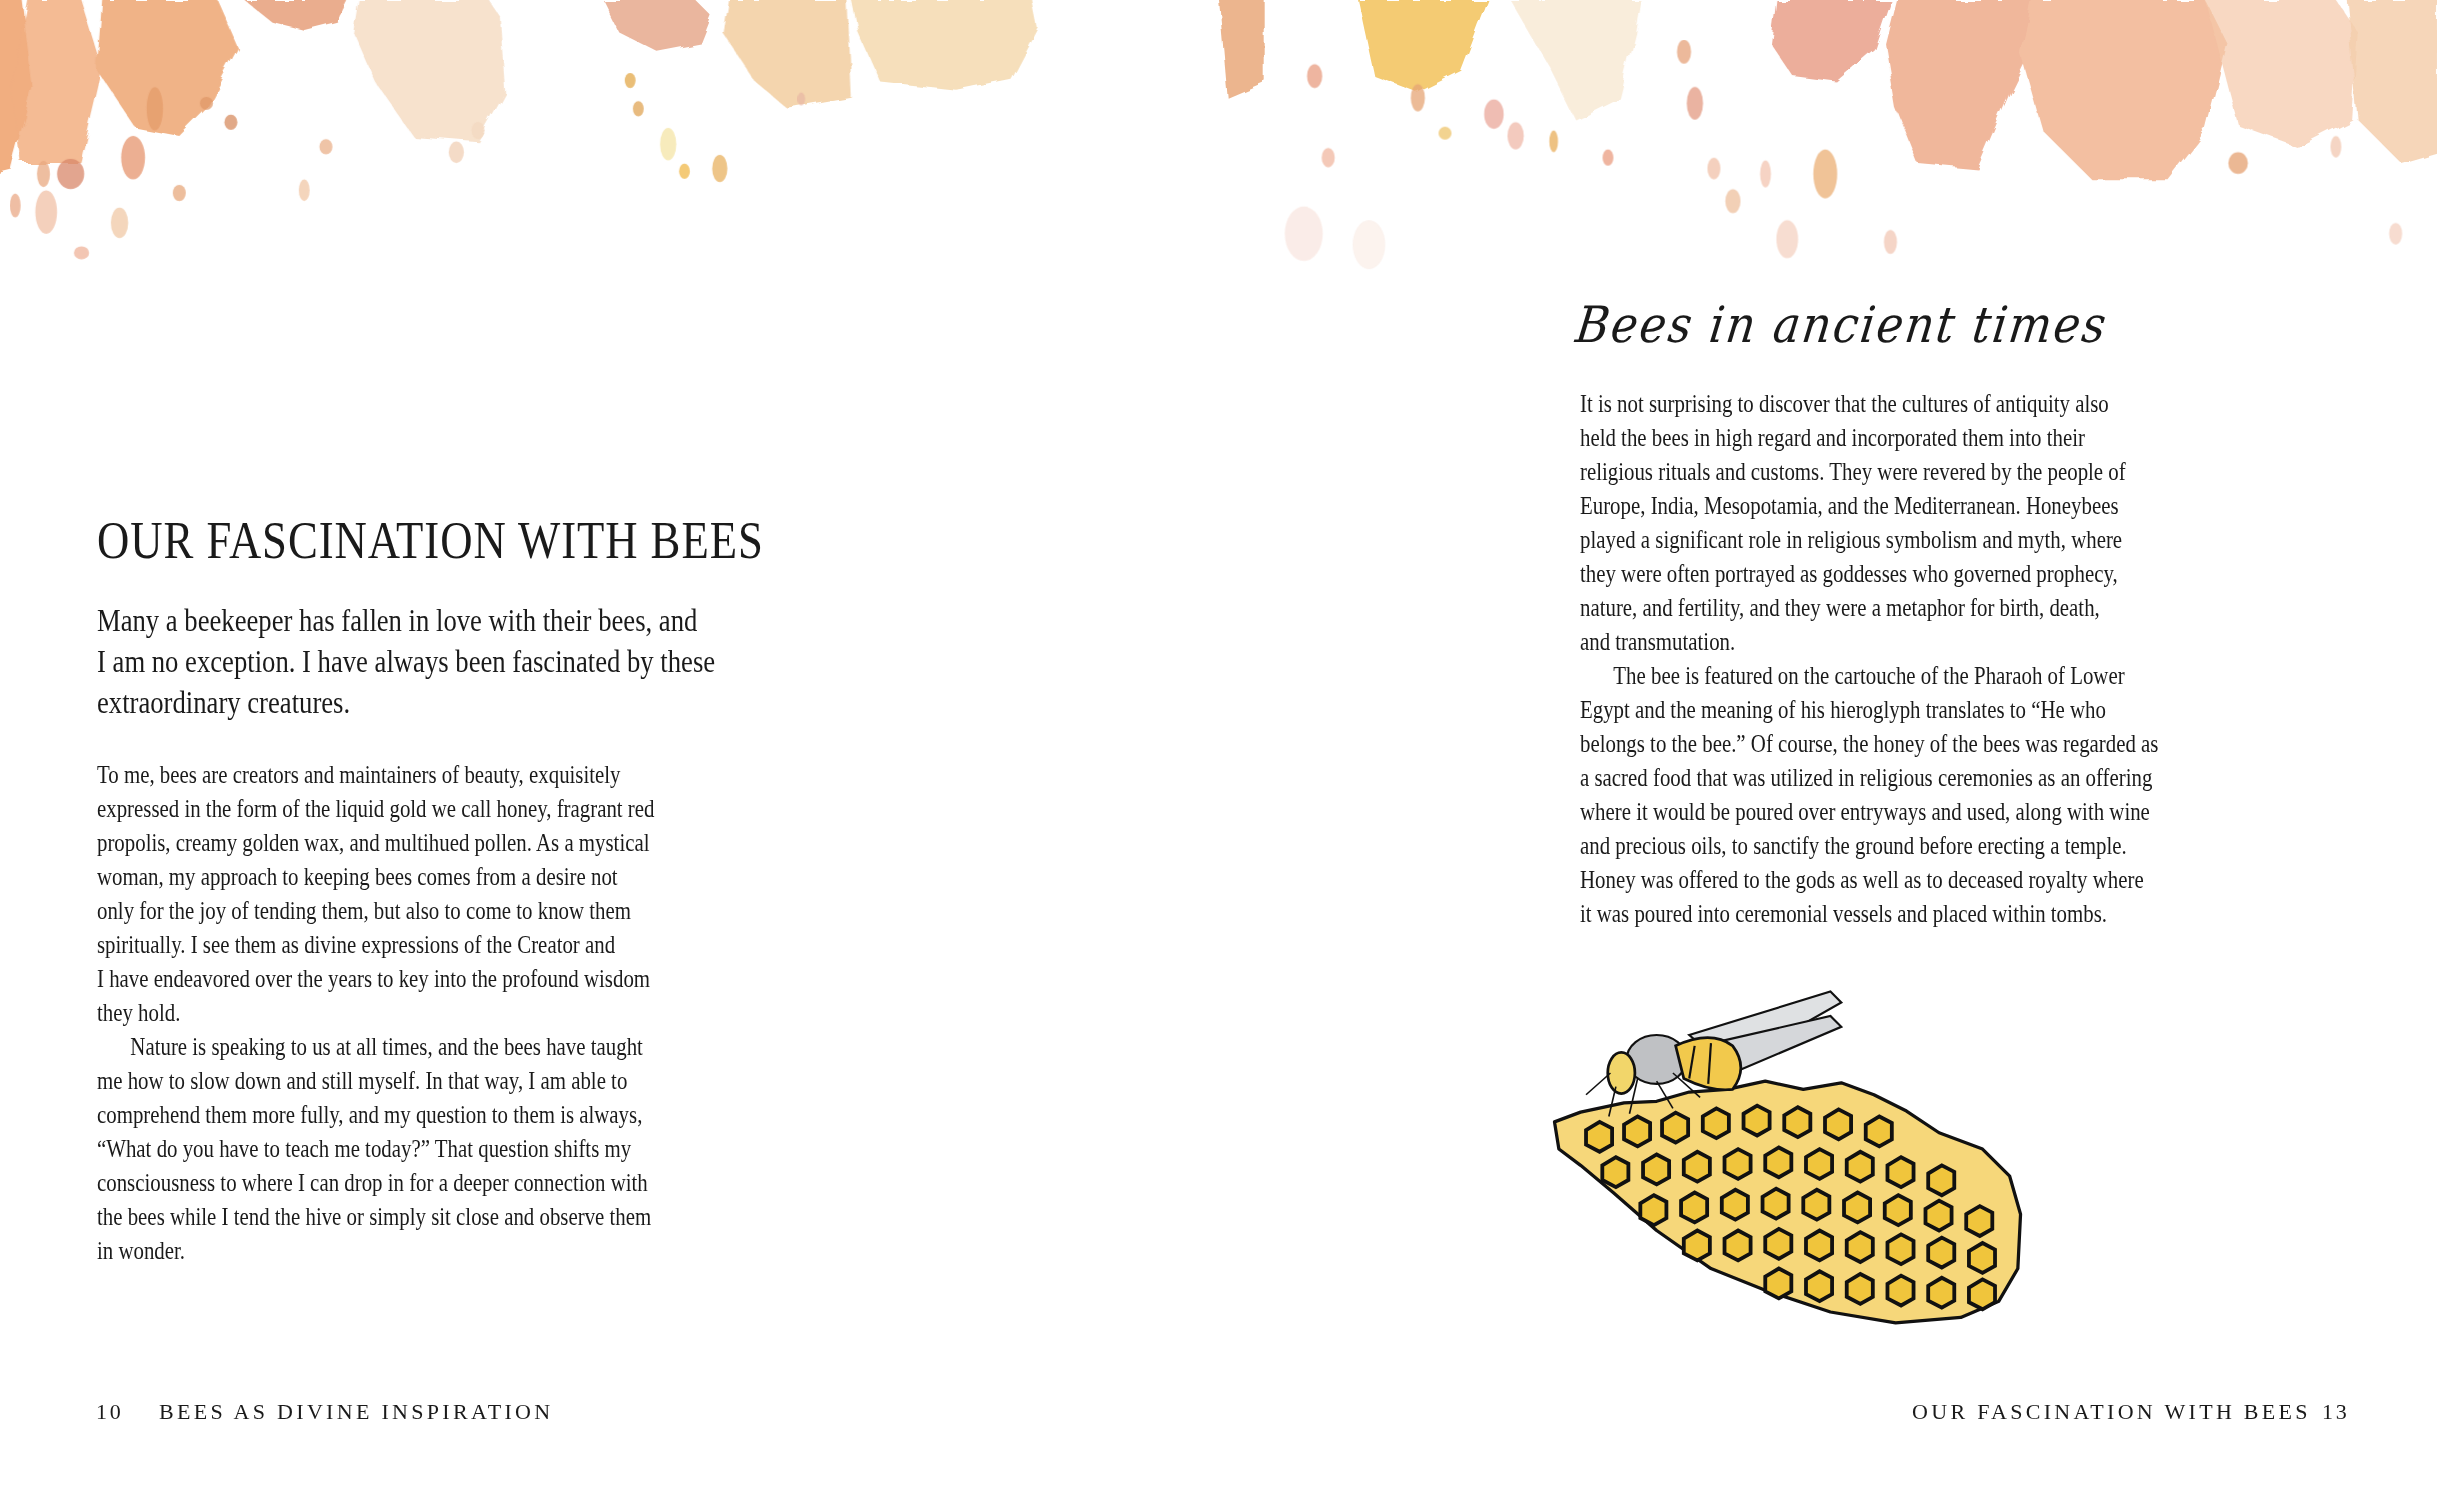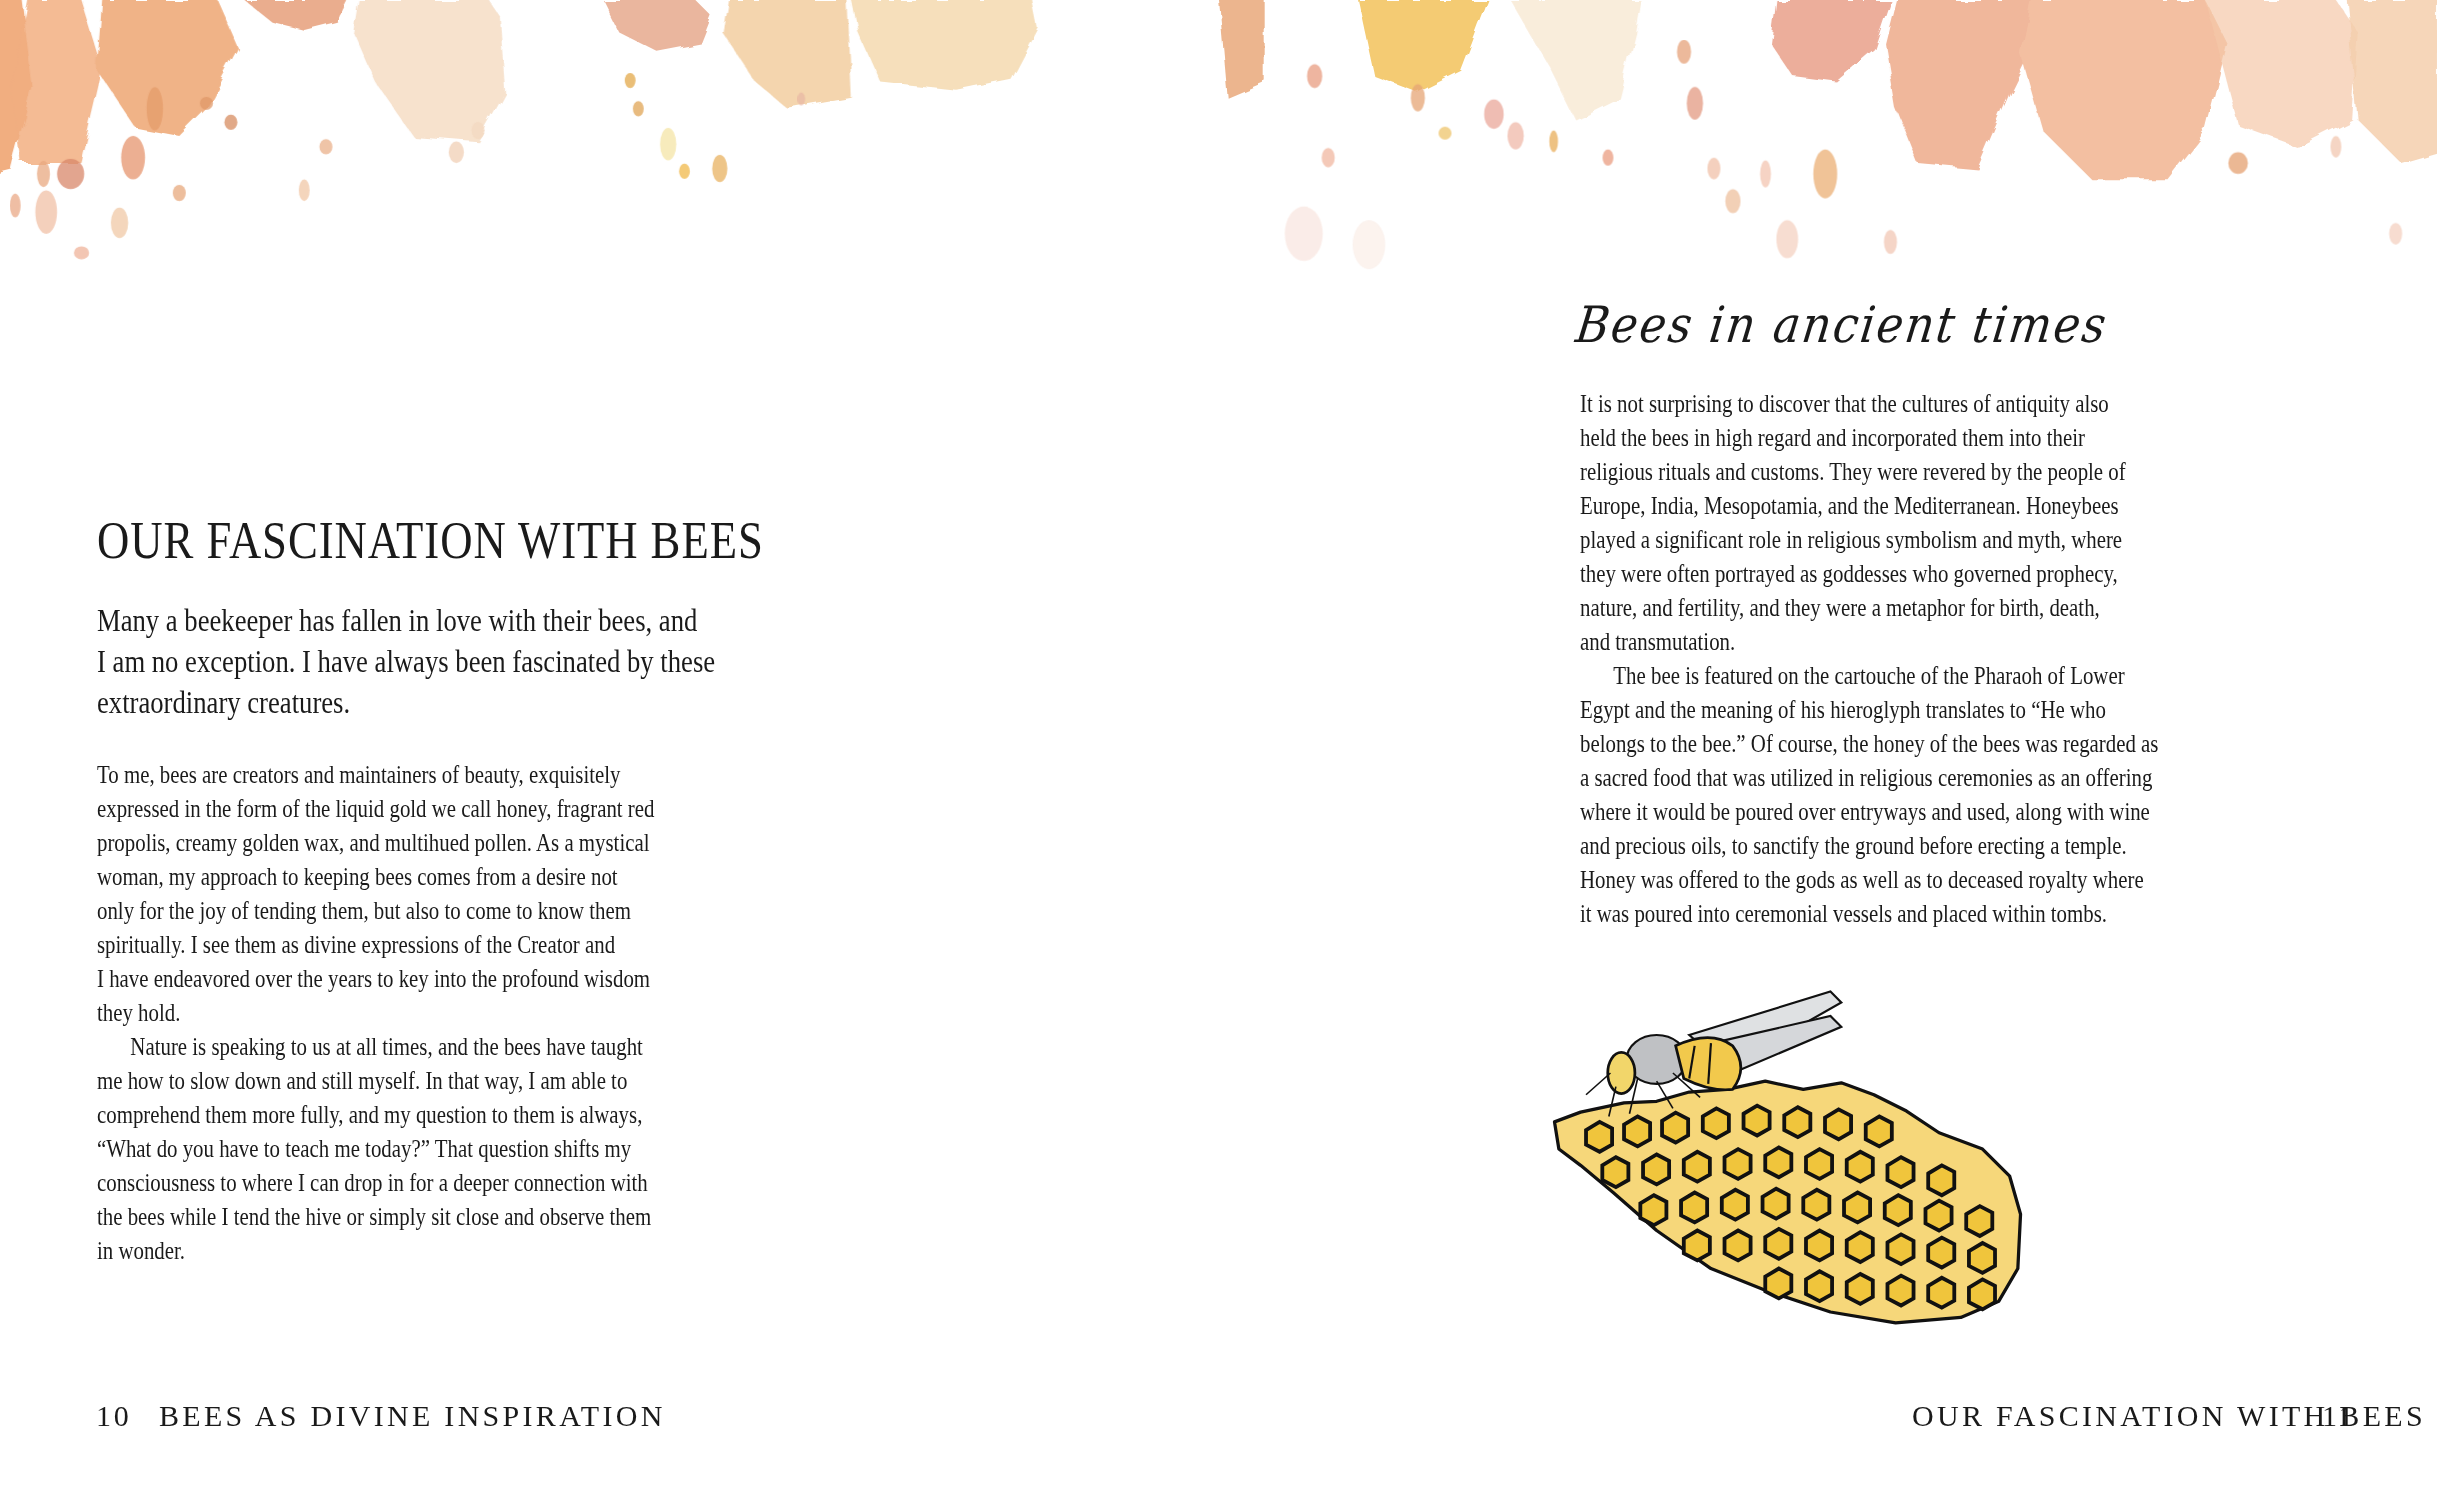--- a/index.html
+++ b/index.html
@@ -39,21 +39,21 @@
 
   .script-heading {
     position:absolute; left:1580px; top:296px;
     font-family:"DejaVu Serif", serif; font-style:italic;
     font-size:50px; font-weight:400; margin:0; white-space:nowrap;
     letter-spacing:2.2px;
     transform:scaleX(0.9) skewX(-8deg); transform-origin:left top;
   }
 
   .folio {
-    position:absolute; top:1399px; font-size:30px; letter-spacing:2.7px;
+    position:absolute; top:1399px; font-size:22px; letter-spacing:2.7px;
     white-space:nowrap;
   }
   .folio-left-num { left:96px; }
   .folio-left-title { left:159px; letter-spacing:3.3px;text-align:center; }
   .folio-right-title { left:1912px; letter-spacing:3.3px; }
   .folio-right-num { left:2322px; }
 
   .illustration { position:absolute; left:1548px; top:986px; width:516px; height:375px; }
 </style>
 </head>
@@ -242,16 +242,16 @@
       <line x1="300" y1="105" x2="295" y2="180" stroke="#111" stroke-width="4"></line>
       <line x1="115" y1="160" x2="70" y2="200" stroke="#111" stroke-width="3"></line>
       <line x1="125" y1="185" x2="112" y2="240" stroke="#111" stroke-width="3"></line>
       <line x1="165" y1="170" x2="150" y2="235" stroke="#111" stroke-width="3"></line>
       <line x1="200" y1="175" x2="230" y2="225" stroke="#111" stroke-width="3"></line>
       <line x1="230" y1="160" x2="280" y2="205" stroke="#111" stroke-width="3"></line>
     </g>
   </svg>
 
   <span class="folio folio-right-title">OUR FASCINATION WITH BEES</span>
-  <span class="folio folio-right-num">11</span>
+  <span class="folio folio-right-num">13</span>
 
 </div>
 
 
 </body></html>

